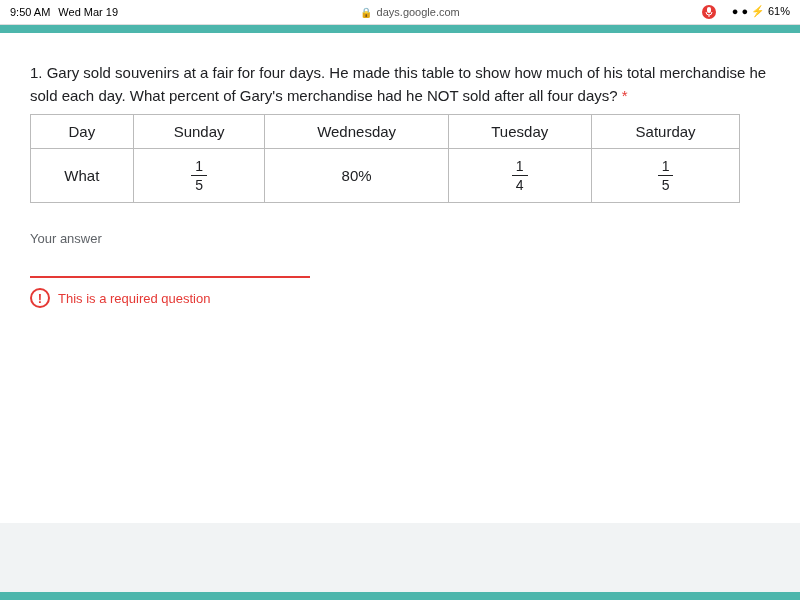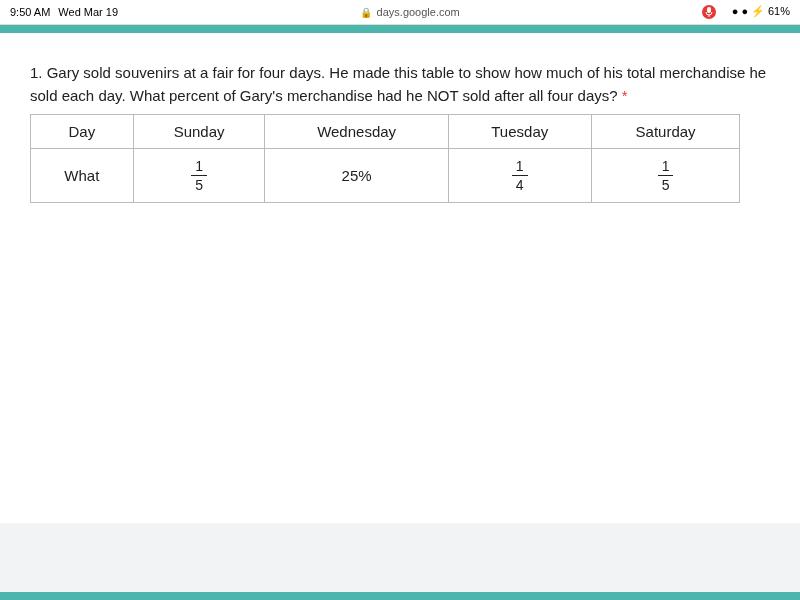--- a/index.html
+++ b/index.html
@@ -237,33 +237,41 @@
     </thead>
     <tbody>
       <tr>
         <td class="cell-label">What</td>
         <td>
           <span class="fraction">
             <span class="numerator">1</span>
             <span class="denominator">5</span>
           </span>
         </td>
-        <td>25%</td>
+        <td>80%</td>
         <td>
           <span class="fraction">
             <span class="numerator">1</span>
             <span class="denominator">4</span>
           </span>
         </td>
         <td>
           <span class="fraction">
             <span class="numerator">1</span>
             <span class="denominator">5</span>
           </span>
         </td>
       </tr>
     </tbody>
   </table>
 
+  <div class="answer-section">
+    <div class="answer-label">Your answer</div>
+    <input class="answer-input-line" type="text" value="" style="">
+    <div class="required-error">
+      <div class="error-icon">!</div>
+      <span>This is a required question</span>
+    </div>
+  </div>
 
 </div>
 
 <div class="teal-bar-bottom"></div>
 
 </body></html>

